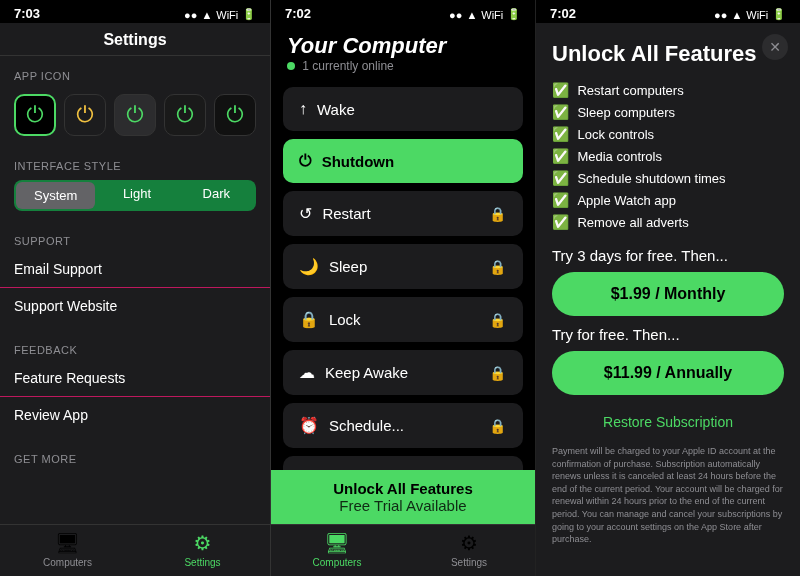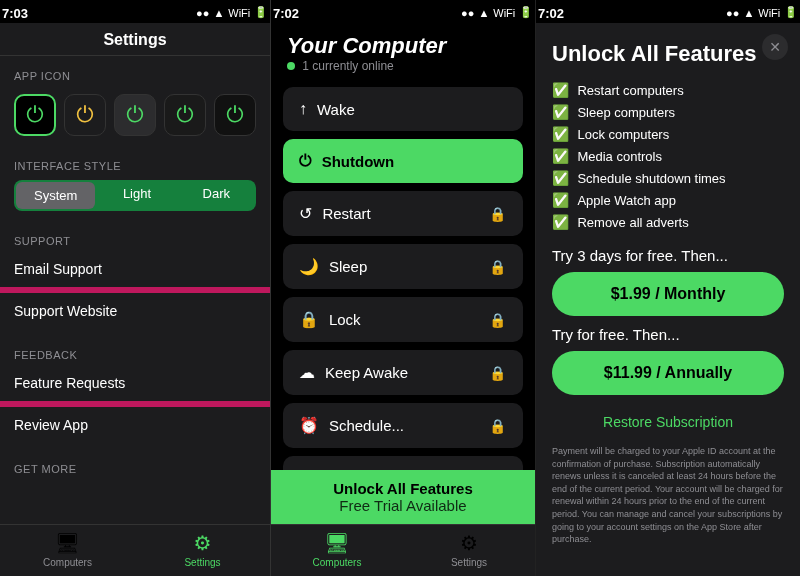--- a/index.html
+++ b/index.html
@@ -19,22 +19,22 @@
       display: flex;
       flex-direction: column;
       background: #1c1c1e;
       position: relative;
       border-right: 1px solid #333;
     }
 
     .status-bar {
       display: flex;
       justify-content: space-between;
-      align-items: flex-start;
-      padding: 6px 2px 2px;
+      align-items: flex-end;
+      padding: 6px 14px 2px;
       background: #000;
     }
     .status-time {
       font-size: 13px;
       font-weight: 600;
       color: #fff;
     }
     .status-icons {
       display: flex;
       gap: 4px;
@@ -121,21 +121,21 @@
     }
 
     
     .settings-list {
       margin: 0 0 6px;
     }
     .settings-item {
       display: flex;
       align-items: center;
       padding: 10px 14px;
-      border-bottom: 6px solid #be185d;
+      border-bottom: 1px solid #be185d;
       cursor: pointer;
     }
     .settings-item:last-child { border-bottom: none; }
     .settings-item-text {
       font-size: 14px;
       color: #fff;
     }
 
     
     .tab-bar {
@@ -542,21 +542,21 @@
       <div class="feature-item">
         <span class="feature-check">✅</span>
         <span class="feature-text">Restart computers</span>
       </div>
       <div class="feature-item">
         <span class="feature-check">✅</span>
         <span class="feature-text">Sleep computers</span>
       </div>
       <div class="feature-item">
         <span class="feature-check">✅</span>
-        <span class="feature-text">Lock computers</span>
+        <span class="feature-text">Lock controls</span>
       </div>
       <div class="feature-item">
         <span class="feature-check">✅</span>
         <span class="feature-text">Media controls</span>
       </div>
       <div class="feature-item">
         <span class="feature-check">✅</span>
         <span class="feature-text">Schedule shutdown times</span>
       </div>
       <div class="feature-item">

